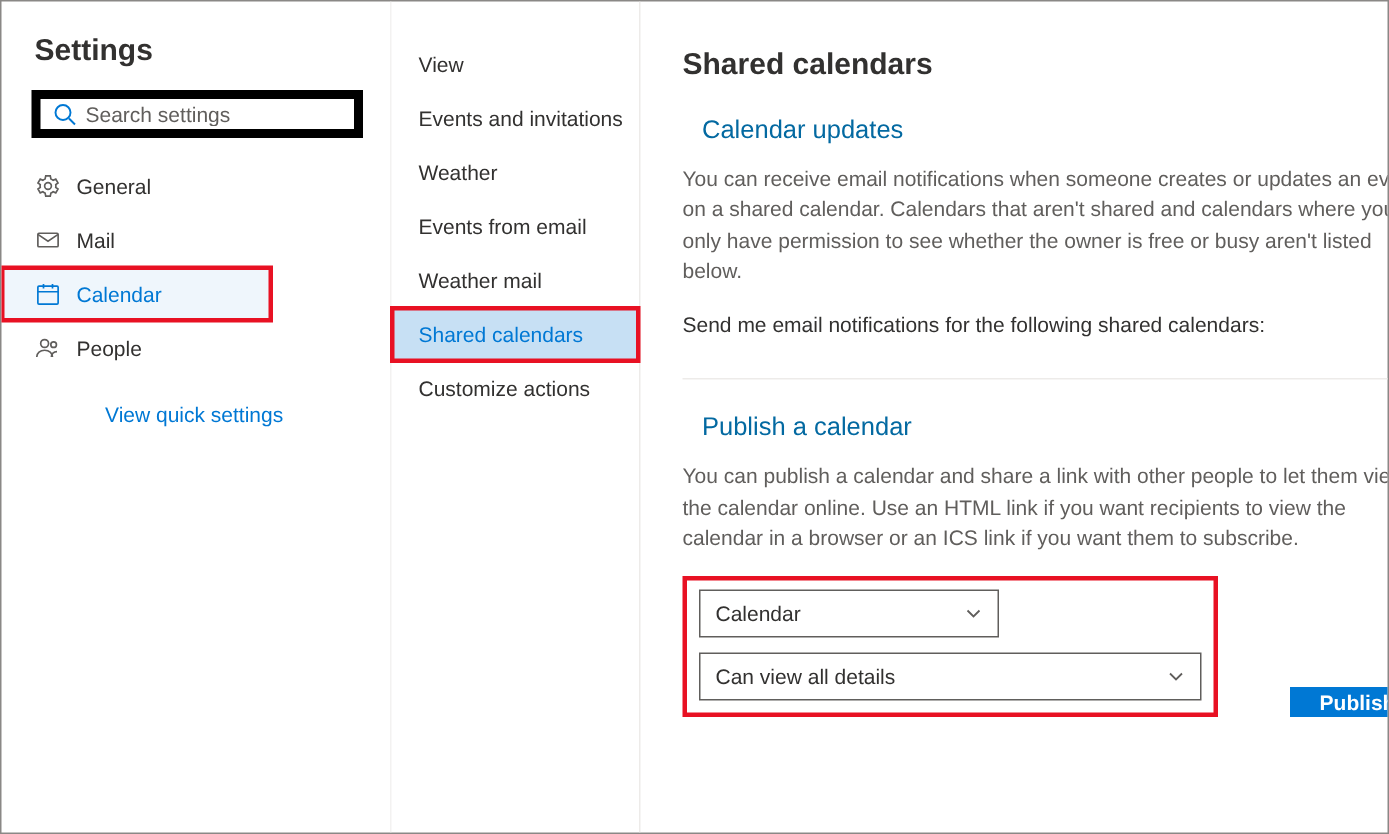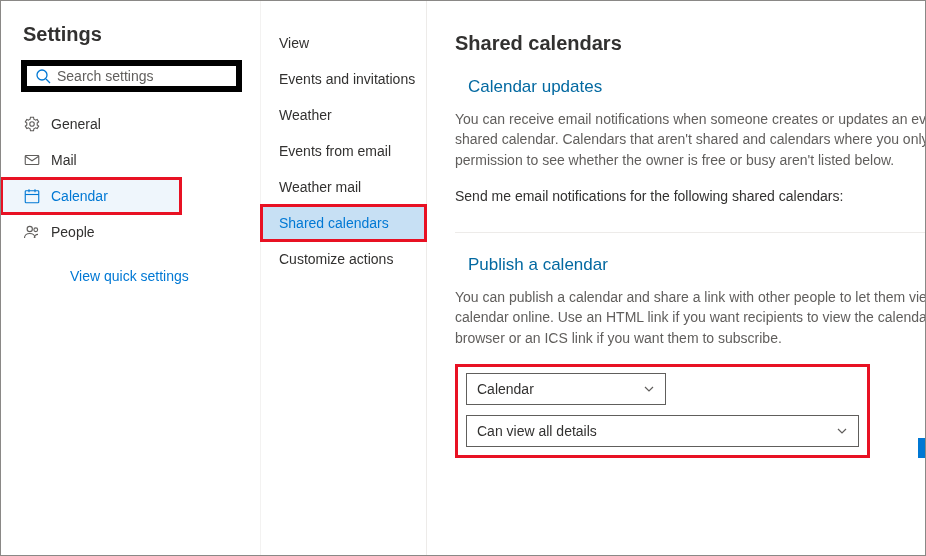--- a/index.html
+++ b/index.html
@@ -63,21 +63,21 @@
   .section-title { font-size:17px; font-weight:400; color:#0369a1; margin:0 0 12px 13px; }
   .body-text { font-size:14px; color:#605e5c; line-height:1.45; margin:0 0 16px 0; }
   .divider { border:none; border-top:1px solid #edebe9; margin:26px 0 22px 0; }
   .field-row { margin-bottom:10px; }
   .dropdown {
     border:1px solid #605e5c; height:32px; display:flex; align-items:center;
     justify-content:space-between; padding:0 10px; cursor:pointer; background:#fff;
     font-size:14px;
   }
   .dd-narrow { width:200px; }
-  .dd-wide  { width:393px; }
+  .dd-wide  { width:335px; }
   .publish-row { display:flex; align-items:flex-end; gap:0; }
   .publish-btn {
     margin-left:48px; width:90px; height:20px; background:#0078d4; color:#fff;
     border:none; font-size:14px; font-weight:600; cursor:pointer; font-family:inherit;
   }
   
   .publish-box {
     padding:6px 8px 8px 8px;
   }
   svg { display:block; }

